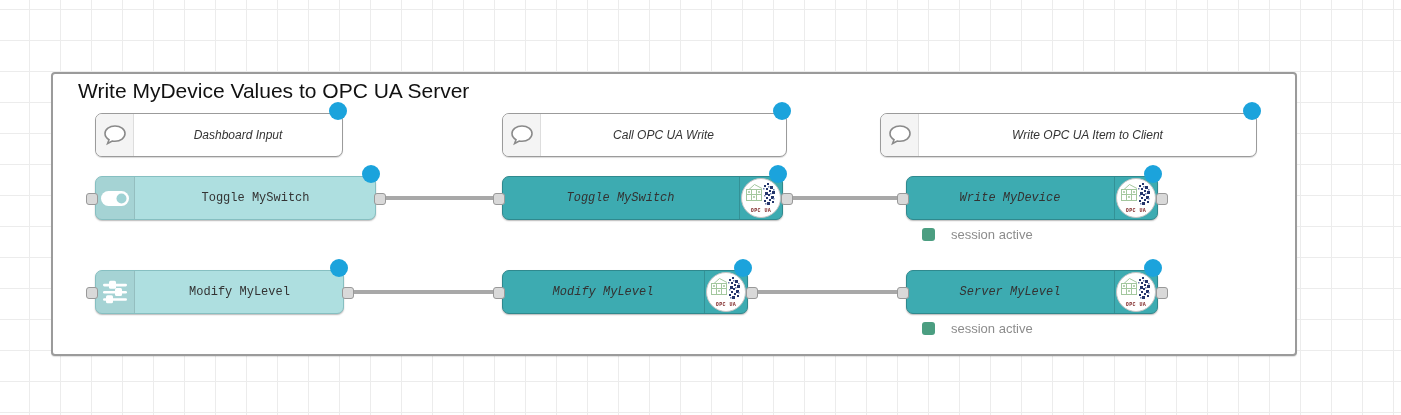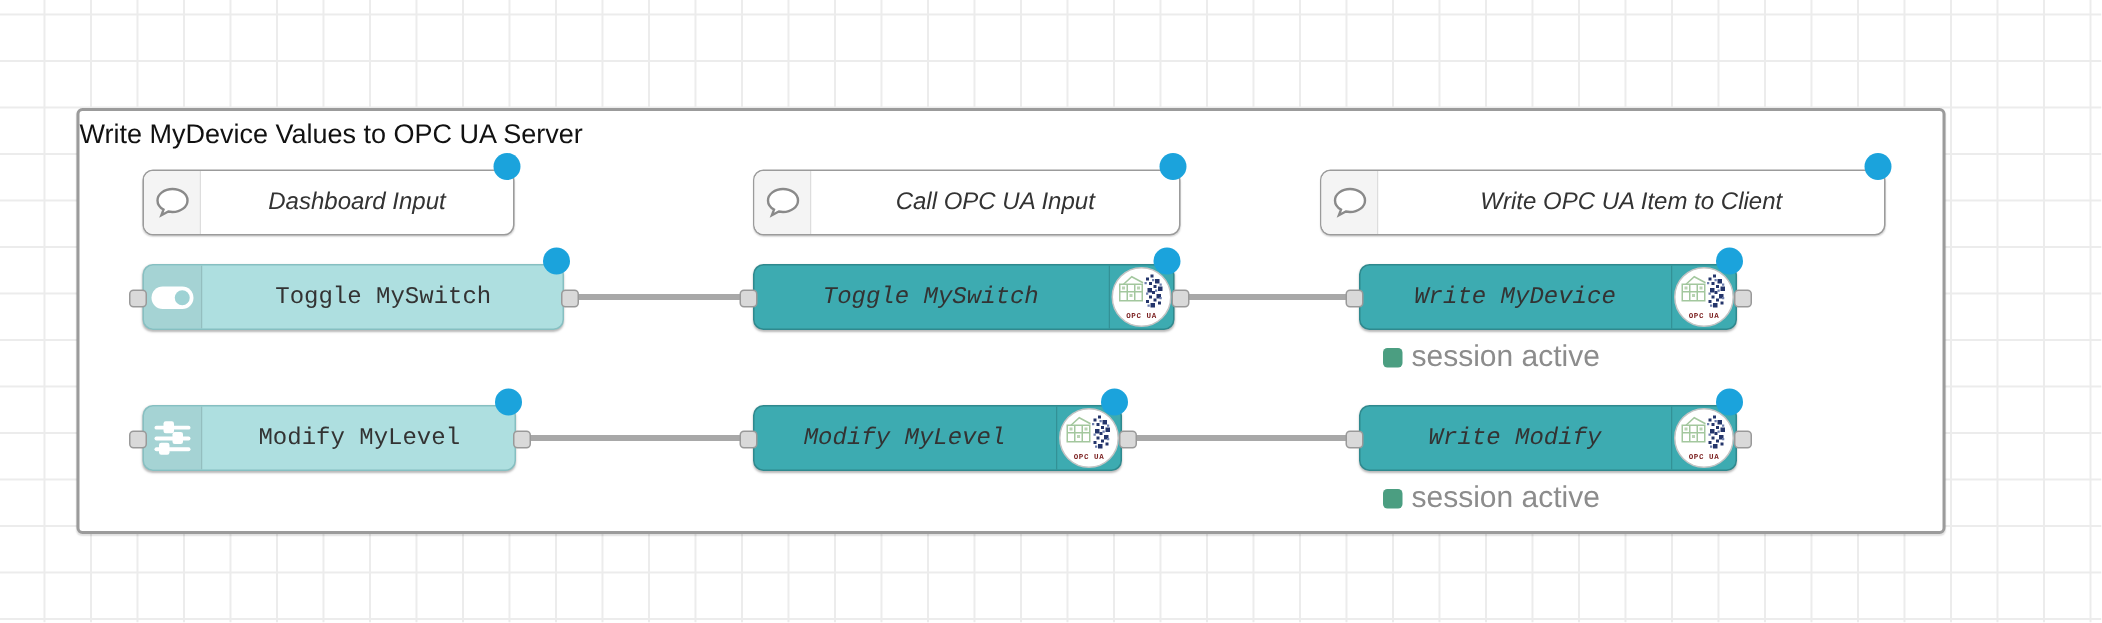--- a/index.html
+++ b/index.html
@@ -20,36 +20,36 @@
       linear-gradient(to bottom, var(--grid) 1px, transparent 1px);
     background-size:31px 31px;
     background-position:29px 9px;
   }
   .group{
     position:absolute;left:51px;top:72px;width:1246px;height:284px;
     background:#fff;border:2px solid #9b9b9b;border-radius:4px;z-index:1;
     box-shadow:0 1px 1px rgba(0,0,0,.12);
   }
   .group-title{
-    position:absolute;left:0;top:5px;font-size:18px;color:#111;white-space:nowrap;
+    position:absolute;left:25px;top:5px;font-size:21px;color:#111;white-space:nowrap;
   }
   .wire{position:absolute;height:4px;background:var(--wire);border-radius:2px;z-index:2;}
   .comment,.node{
     position:absolute;height:44px;border-radius:7px;z-index:3;
   }
   .comment{
     background:#fff;border:1.5px solid #9b9b9b;
     box-shadow:0 1px 1px rgba(0,0,0,.15);
   }
   .node{box-shadow:0 1px 1.5px rgba(0,0,0,.28);font-family:Liberation Mono, monospace;}
   .node.light{background:var(--light);border:1px solid #86bfc1;}
   .node.teal{background:var(--teal);border:1px solid #2f898e;}
   .label{
     position:absolute;inset:0;display:flex;align-items:center;justify-content:center;
-    font-size:16px;color:#333;white-space:nowrap;overflow:hidden;
+    font-size:12px;color:#333;white-space:nowrap;overflow:hidden;
   }
   .comment .label{padding-left:38px;font-style:italic;}
   .node.teal .label{padding-right:44px;font-style:italic;}
   .node.light .label{padding-left:40px;}
   .icon-section-left{
     position:absolute;left:0;top:0;bottom:0;width:39px;
     background:rgba(0,0,0,.05);border-right:1px solid rgba(0,0,0,.10);
     border-radius:6px 0 0 6px;display:flex;align-items:center;justify-content:center;
   }
   .comment .icon-section-left{background:#f4f4f4;border-right:1px solid #ddd;width:38px;}
@@ -68,22 +68,22 @@
     position:absolute;width:12px;height:12px;top:16px;background:#d9d9d9;
     border:1px solid #999;border-radius:3px;z-index:5;
   }
   .port.in{left:-10px;}
   .port.out{right:-11px;}
   .dot{
     position:absolute;width:18px;height:18px;border-radius:50%;
     background:var(--blue);top:-12px;right:-5px;z-index:6;
   }
   .status{
-    position:absolute;display:flex;align-items:center;gap:6px;
-    font-size:20px;color:#8c8c8c;z-index:3;white-space:nowrap;
+    position:absolute;display:flex;align-items:center;gap:16px;
+    font-size:13px;color:#8c8c8c;z-index:3;white-space:nowrap;
   }
   .status-dot{width:13px;height:13px;border-radius:3px;background:var(--green);flex:none;}
 </style>
 </head>
 <body>
 
 <svg width="0" height="0" style="position:absolute">
   <defs>
     <g id="bubble-glyph">
       <path d="M12 2 C6.5 2 2 5.4 2 9.6 c0 2.5 1.6 4.7 4 6.1 L4.6 19.5 9.2 17 c0.9 .2 1.8 .3 2.8 .3 5.5 0 10-3.4 10-7.7 S17.5 2 12 2 Z" fill="#fff" stroke="#8a8a8a" stroke-width="1.6"></path>
@@ -160,21 +160,21 @@
     <span class="label">Dashboard Input</span>
     <span class="dot"></span>
   </div>
 
   <div class="comment" style="left:502px;top:113px;width:285px;">
     <span class="icon-section-left">
       <svg width="24" height="22" viewBox="0 0 24 22">
           <use href="#bubble-glyph"></use>
         </svg>
     </span>
-    <span class="label">Call OPC UA Input</span>
+    <span class="label">Call OPC UA Write</span>
     <span class="dot"></span>
   </div>
 
   <div class="comment" style="left:880px;top:113px;width:377px;padding-left:13px;">
     <span class="icon-section-left">
       <svg width="24" height="22" viewBox="0 0 24 22">
           <use href="#bubble-glyph"></use>
         </svg>
     </span>
     <span class="label">Write OPC UA Item to Client</span>
@@ -247,21 +247,21 @@
       <svg width="32" height="26" viewBox="0 0 32 26">
           <use href="#opcua-logo"></use>
         </svg>
       <span class="badge-text">OPC UA</span>
     </span>
     <span class="dot"></span>
   </div>
 
   <div class="node teal" style="left:906px;top:270px;width:252px;">
     <span class="icon-section-right"></span>
-    <span class="label">Write Modify</span>
+    <span class="label">Server MyLevel</span>
     <span class="port in"></span>
     <span class="port out"></span>
     <span class="badge">
       <svg width="32" height="26" viewBox="0 0 32 26">
           <use href="#opcua-logo"></use>
         </svg>
       <span class="badge-text">OPC UA</span>
     </span>
     <span class="dot"></span>
   </div>

